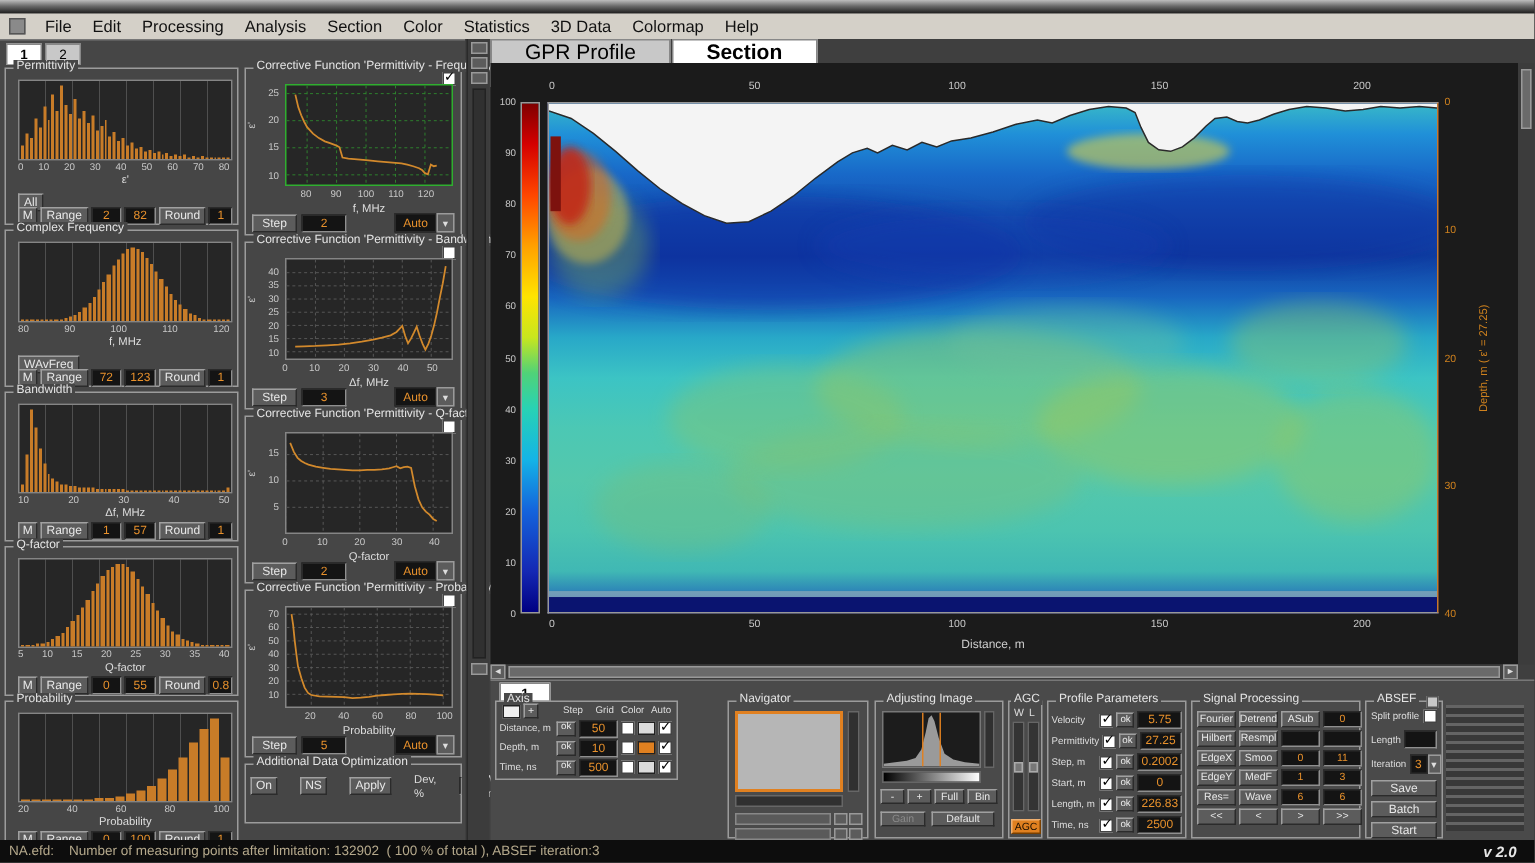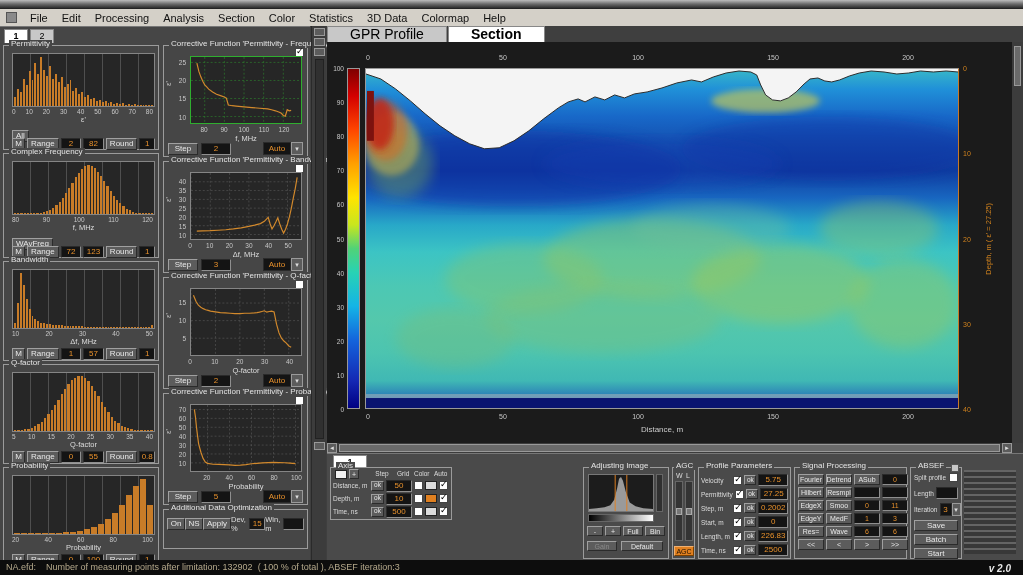--- a/index.html
+++ b/index.html
@@ -40,21 +40,21 @@
   .cylab{position:absolute;left:2px;top:34px;font-size:7px;color:#ccc;transform:rotate(-90deg)}
   .cyticks{position:absolute;left:4px;top:10px;width:20px;height:68px}
   .cyticks span{position:absolute;right:2px;font-size:6.5px;color:#c8c8c8}
   .cxticks{position:absolute;left:26px;top:80px;width:112px;height:8px}
   .cxticks span{position:absolute;font-size:6.5px;color:#c8c8c8;width:16px;text-align:center;margin-left:-8px}
   .cxlabel{position:absolute;left:26px;top:88px;width:112px;text-align:center;font-size:7.5px;color:#ddd}
   .cctrl{position:absolute;left:4px;top:96px;right:4px;display:flex;gap:3px;align-items:center}
   .combo{display:flex;margin-left:auto}
   .combo .cval{background:#141414;color:#e8912c;font-size:8px;width:28px;text-align:center;border:1px solid #2a2a2a;height:13px;line-height:12px}
   .combo .carr{width:12px;height:13px;background:#5c5c5c;border:1px solid #9a9a9a;font-size:7px;color:#ddd;display:flex;align-items:center;justify-content:center}
-  .addopt{height:40px;padding:8px 3px 18px 3px;display:flex;gap:0;align-items:center}
+  .addopt{height:40px;padding:8px 3px 18px 3px;display:flex;gap:15px;align-items:center}
   .addopt .lbl{font-size:7.5px;color:#ddd}
   
   .vstrip{position:absolute;left:311px;top:26px;width:15px;bottom:15px;background:#3c3c3c;border-left:1px solid #2a2a2a}
   .vstrip .sbtnn{display:block;width:11px;height:8px;margin:2px auto 1px;background:#5c5c5c;border:1px solid #999}
   .vstrip .track{width:9px;margin:3px auto;height:380px;background:#303030;border:1px solid #222}
   .rstrip{position:absolute;right:0;top:42px;width:11px;height:401px;background:#3c3c3c}
   .rstrip .thumb{width:7px;height:40px;margin:4px auto;background:#6a6a6a;border:1px solid #999}
   
   .rtabs{position:absolute;left:327px;top:26px;height:16px;display:flex;gap:1px}
   .rtab{height:32px;padding:0 22px;font-size:14px;color:#000;background:#c8c8c8;border:1px solid #888;border-bottom:0;line-height:15px}
@@ -806,20 +806,32 @@
           <div class="vfield">500</div>
           <span class="cb"></span>
           <span class="swatch" style="background: rgb(220, 220, 220);"></span>
           <span class="cb on"></span>
         </div>
       </div>
   </div>
 
 
 
+  <div class="bgrp" style="left:158px;top:13px;width:94px;height:92px">
+    <div class="gt">Navigator</div>
+    <div class="navprev"></div>
+    <div class="navv"></div>
+    <div class="navh"></div>
+    <div class="navsl" style="top:74px"></div>
+    <span class="navbtn" style="left:70px;top:74px"></span>
+    <span class="navbtn" style="left:80px;top:74px"></span>
+    <div class="navsl" style="top:84px"></div>
+    <span class="navbtn" style="left:70px;top:84px"></span>
+    <span class="navbtn" style="left:80px;top:84px"></span>
+  </div>
 
   <div class="bgrp" style="left:256px;top:13px;width:86px;height:92px">
     <div class="gt">Adjusting Image</div>
     <div class="adjplot">
       <svg viewBox="0 0 66 38" preserveAspectRatio="none" style="width:100%;height:100%">
         <path d="M0,36 L8,35 L16,34 L22,32 L26,26 L29,14 L31,4 L33,2 L35,6 L38,18 L42,29 L48,33 L56,35 L66,36 L66,38 L0,38 Z" fill="#9a9a9a"></path>
         <line x1="27" y1="0" x2="27" y2="38" stroke="#e08020" stroke-width="1"></line>
         <line x1="39" y1="0" x2="39" y2="38" stroke="#e08020" stroke-width="1"></line>
       </svg>
     </div>

